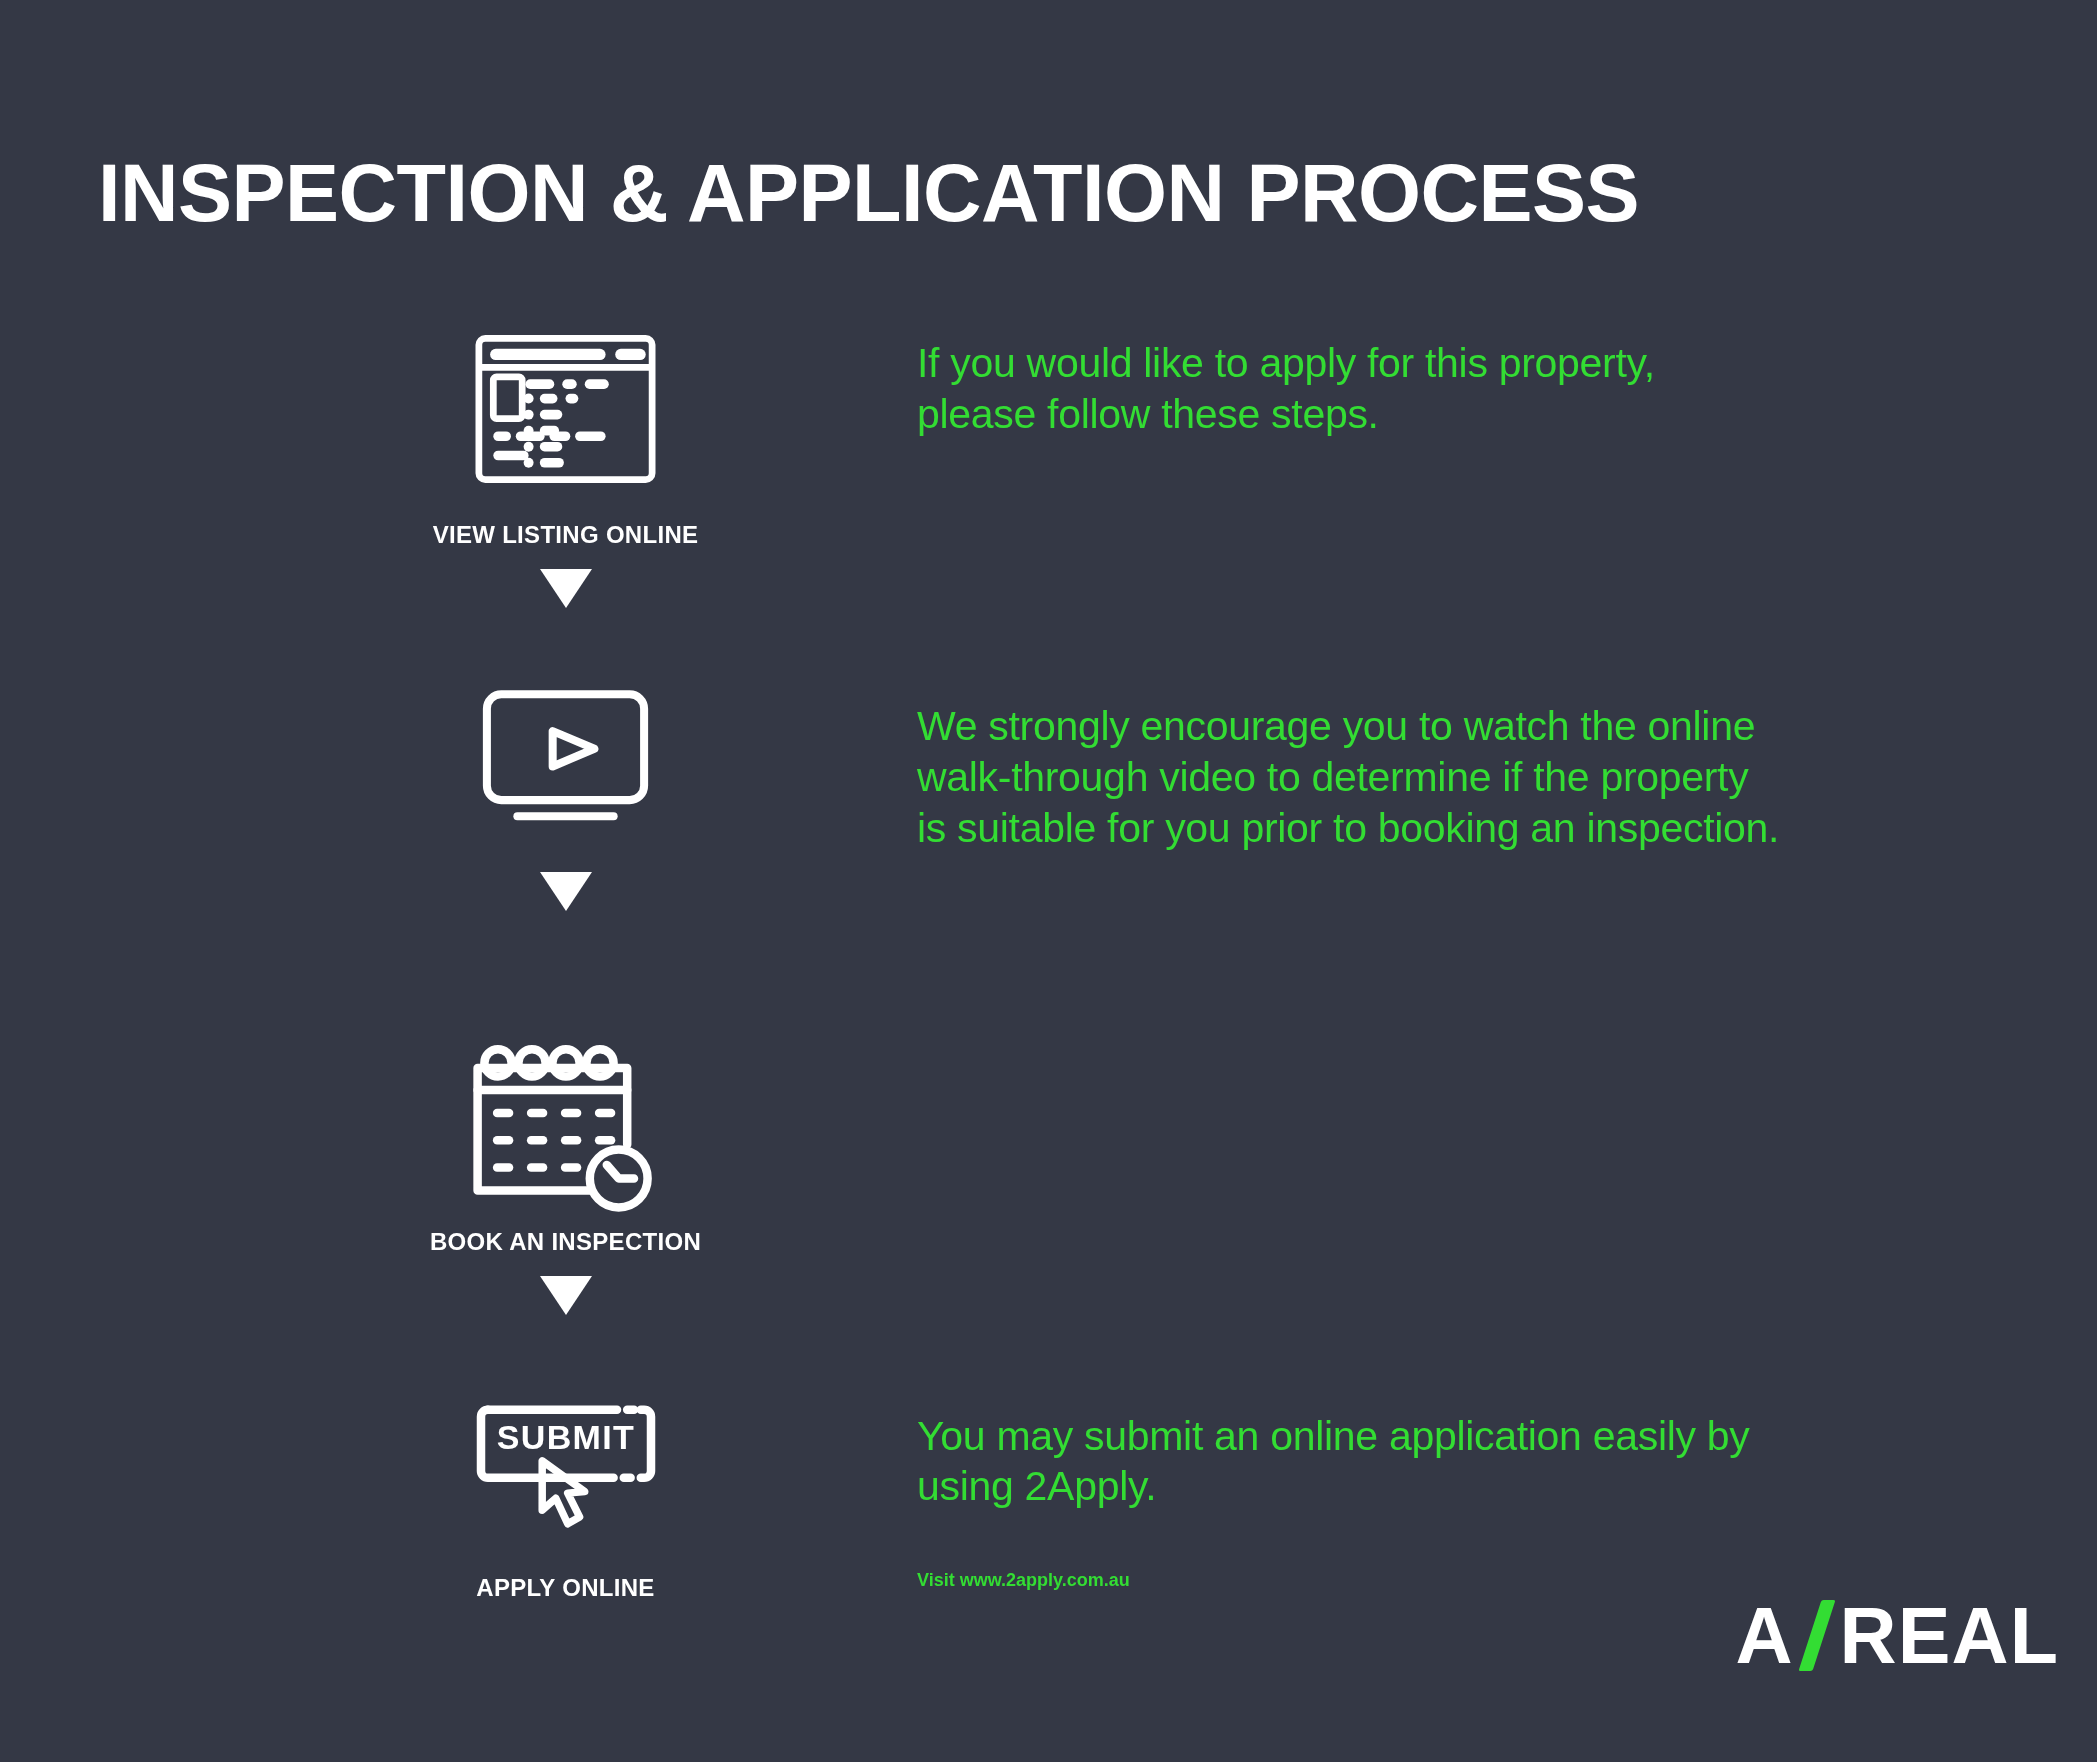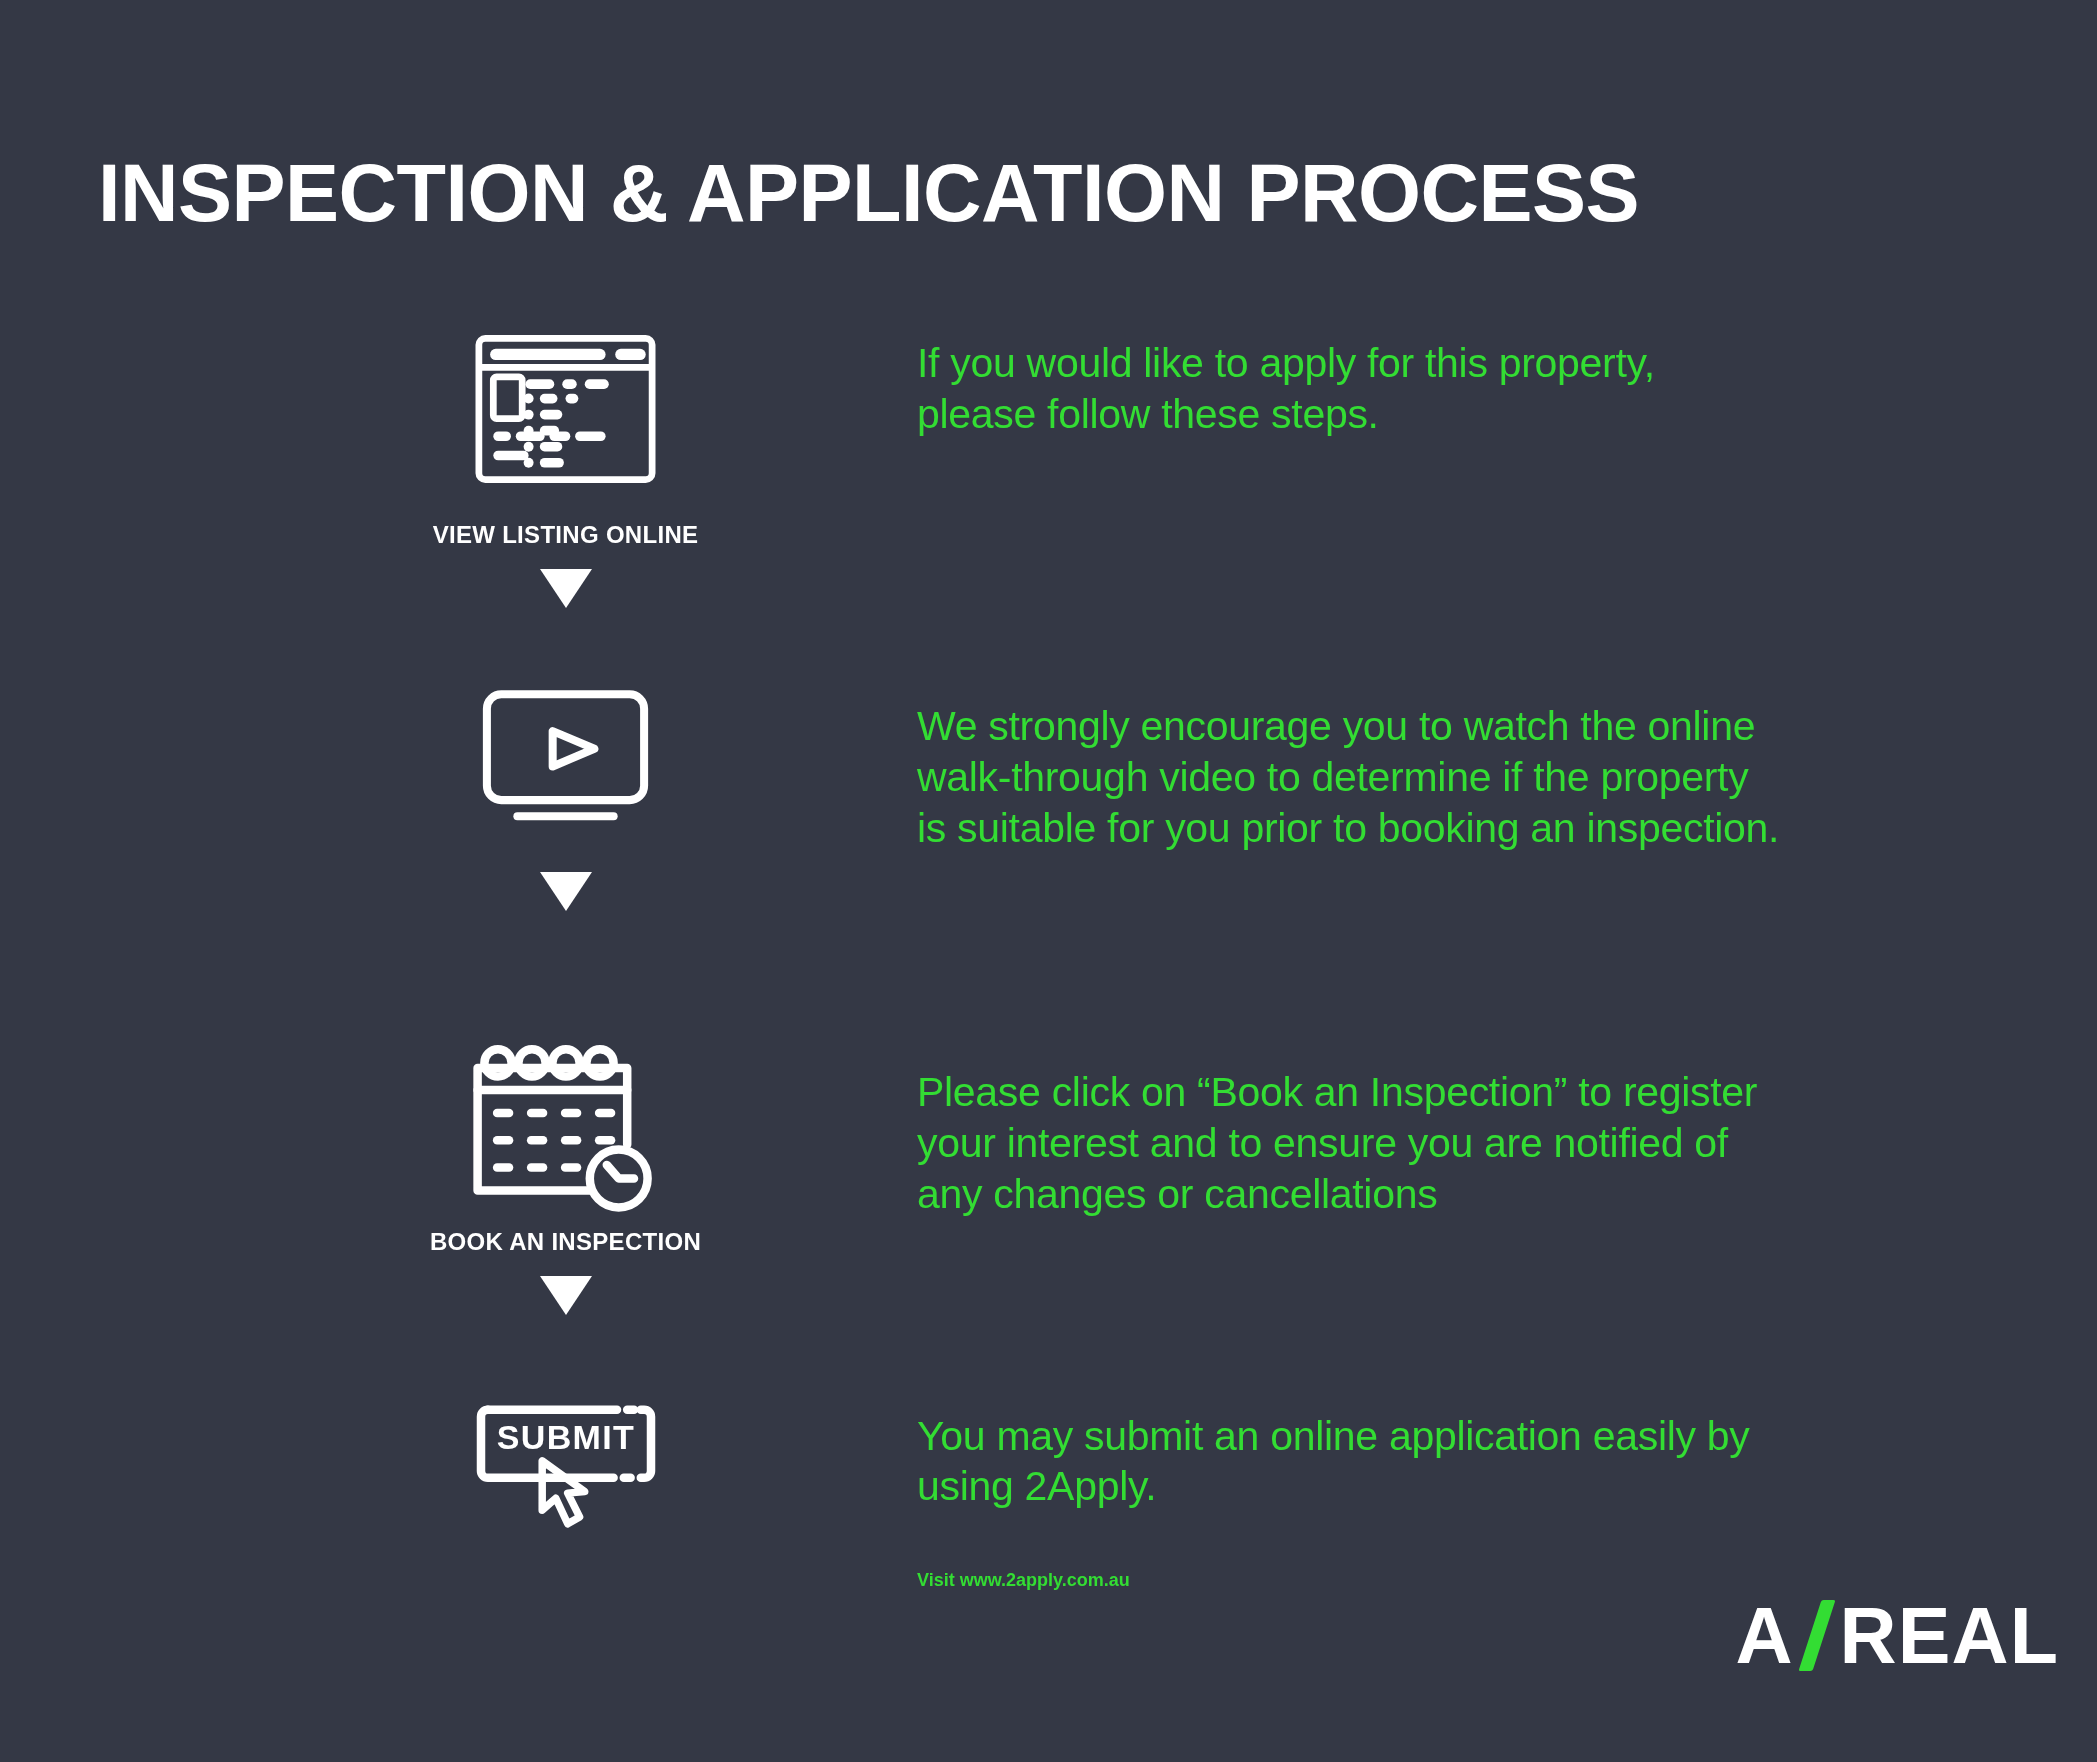--- a/index.html
+++ b/index.html
@@ -235,23 +235,20 @@
           <g fill="none" stroke="#ffffff" stroke-width="5" stroke-linecap="round" stroke-linejoin="round">
             <circle cx="91" cy="82" r="17"></circle>
             <path d="M84 74 L91 82 L100 82"></path>
           </g>
         </svg>
         </span>
       </div>
       <div class="step-label">BOOK AN INSPECTION</div>
       <div class="arrow"></div>
     </div>
-    <div class="right-col" style="top:28px;">Please click on “Book an Inspection” to register
-your interest and to ensure you are notified of
-any changes or cancellations</div>
   </div>
 
   <div class="step-row" style="height:257px;">
     <div class="left-col" style="top:0;">
       <div class="icon-wrap" style="height:155px;">
         <span>
         <svg width="204" height="148" viewBox="0 0 120 87">
           <g fill="none" stroke="#ffffff" stroke-width="5" stroke-linecap="round" stroke-linejoin="round">
 
             <path d="M14 4 H90"></path>
@@ -260,20 +257,21 @@
             <path d="M98 44 H94"></path>
             <path d="M88 44 H14 a4 4 0 0 1 -4 -4 V8 a4 4 0 0 1 4 -4"></path>
           </g>
           <text x="60" y="27" fill="#ffffff" font-family="Liberation Sans, sans-serif" font-size="20" font-weight="bold" text-anchor="middle" letter-spacing="0.8">SUBMIT</text>
           <g fill="none" stroke="#ffffff" stroke-width="4.4" stroke-linejoin="round" stroke-linecap="round">
             <path d="M46 34 L46 63 L54 56 L61 71 L68 67 L61 53 L71 52 Z"></path>
           </g>
         </svg>
         </span>
       </div>
+      <div class="step-label" style="margin-top:16px;">APPLY ONLINE</div>
     </div>
     <div class="right-col" style="top:7.5px;">You may submit an online application easily by
 using 2Apply.</div>
   </div>
 
 </div>
 
 <div class="visit-line" style="top:1570px;">Visit www.2apply.com.au</div>
 
 <div id="logo">

